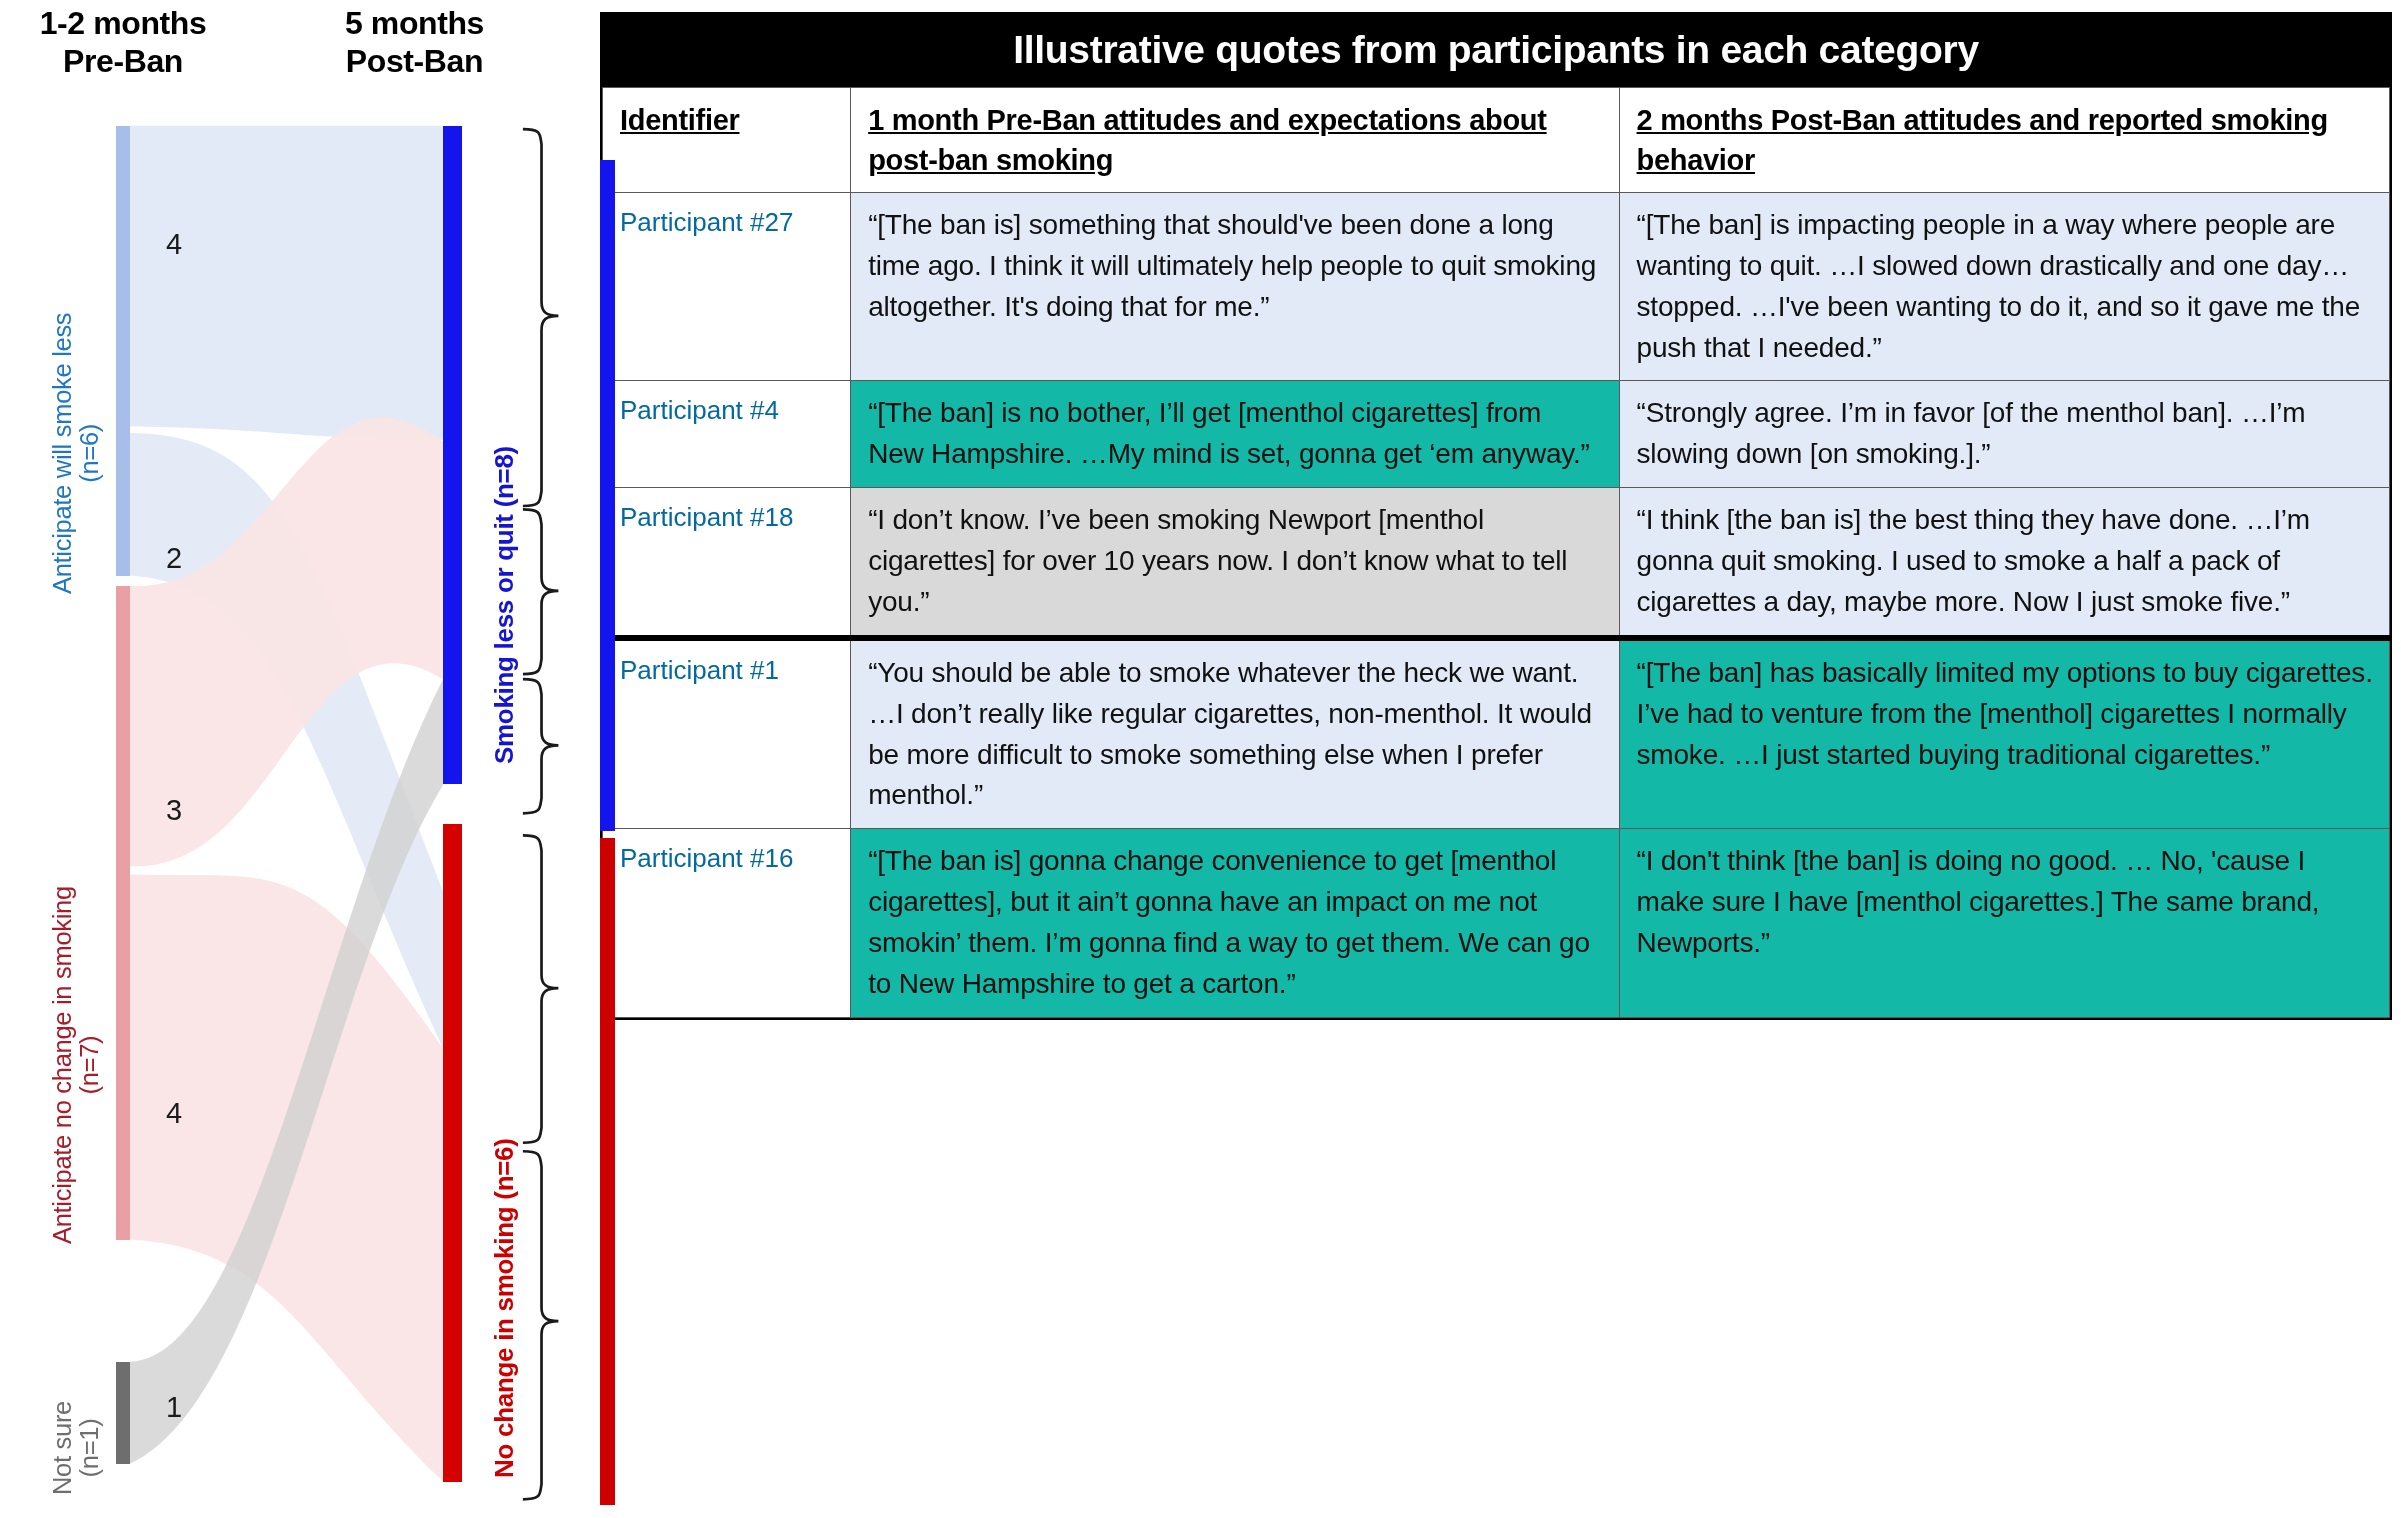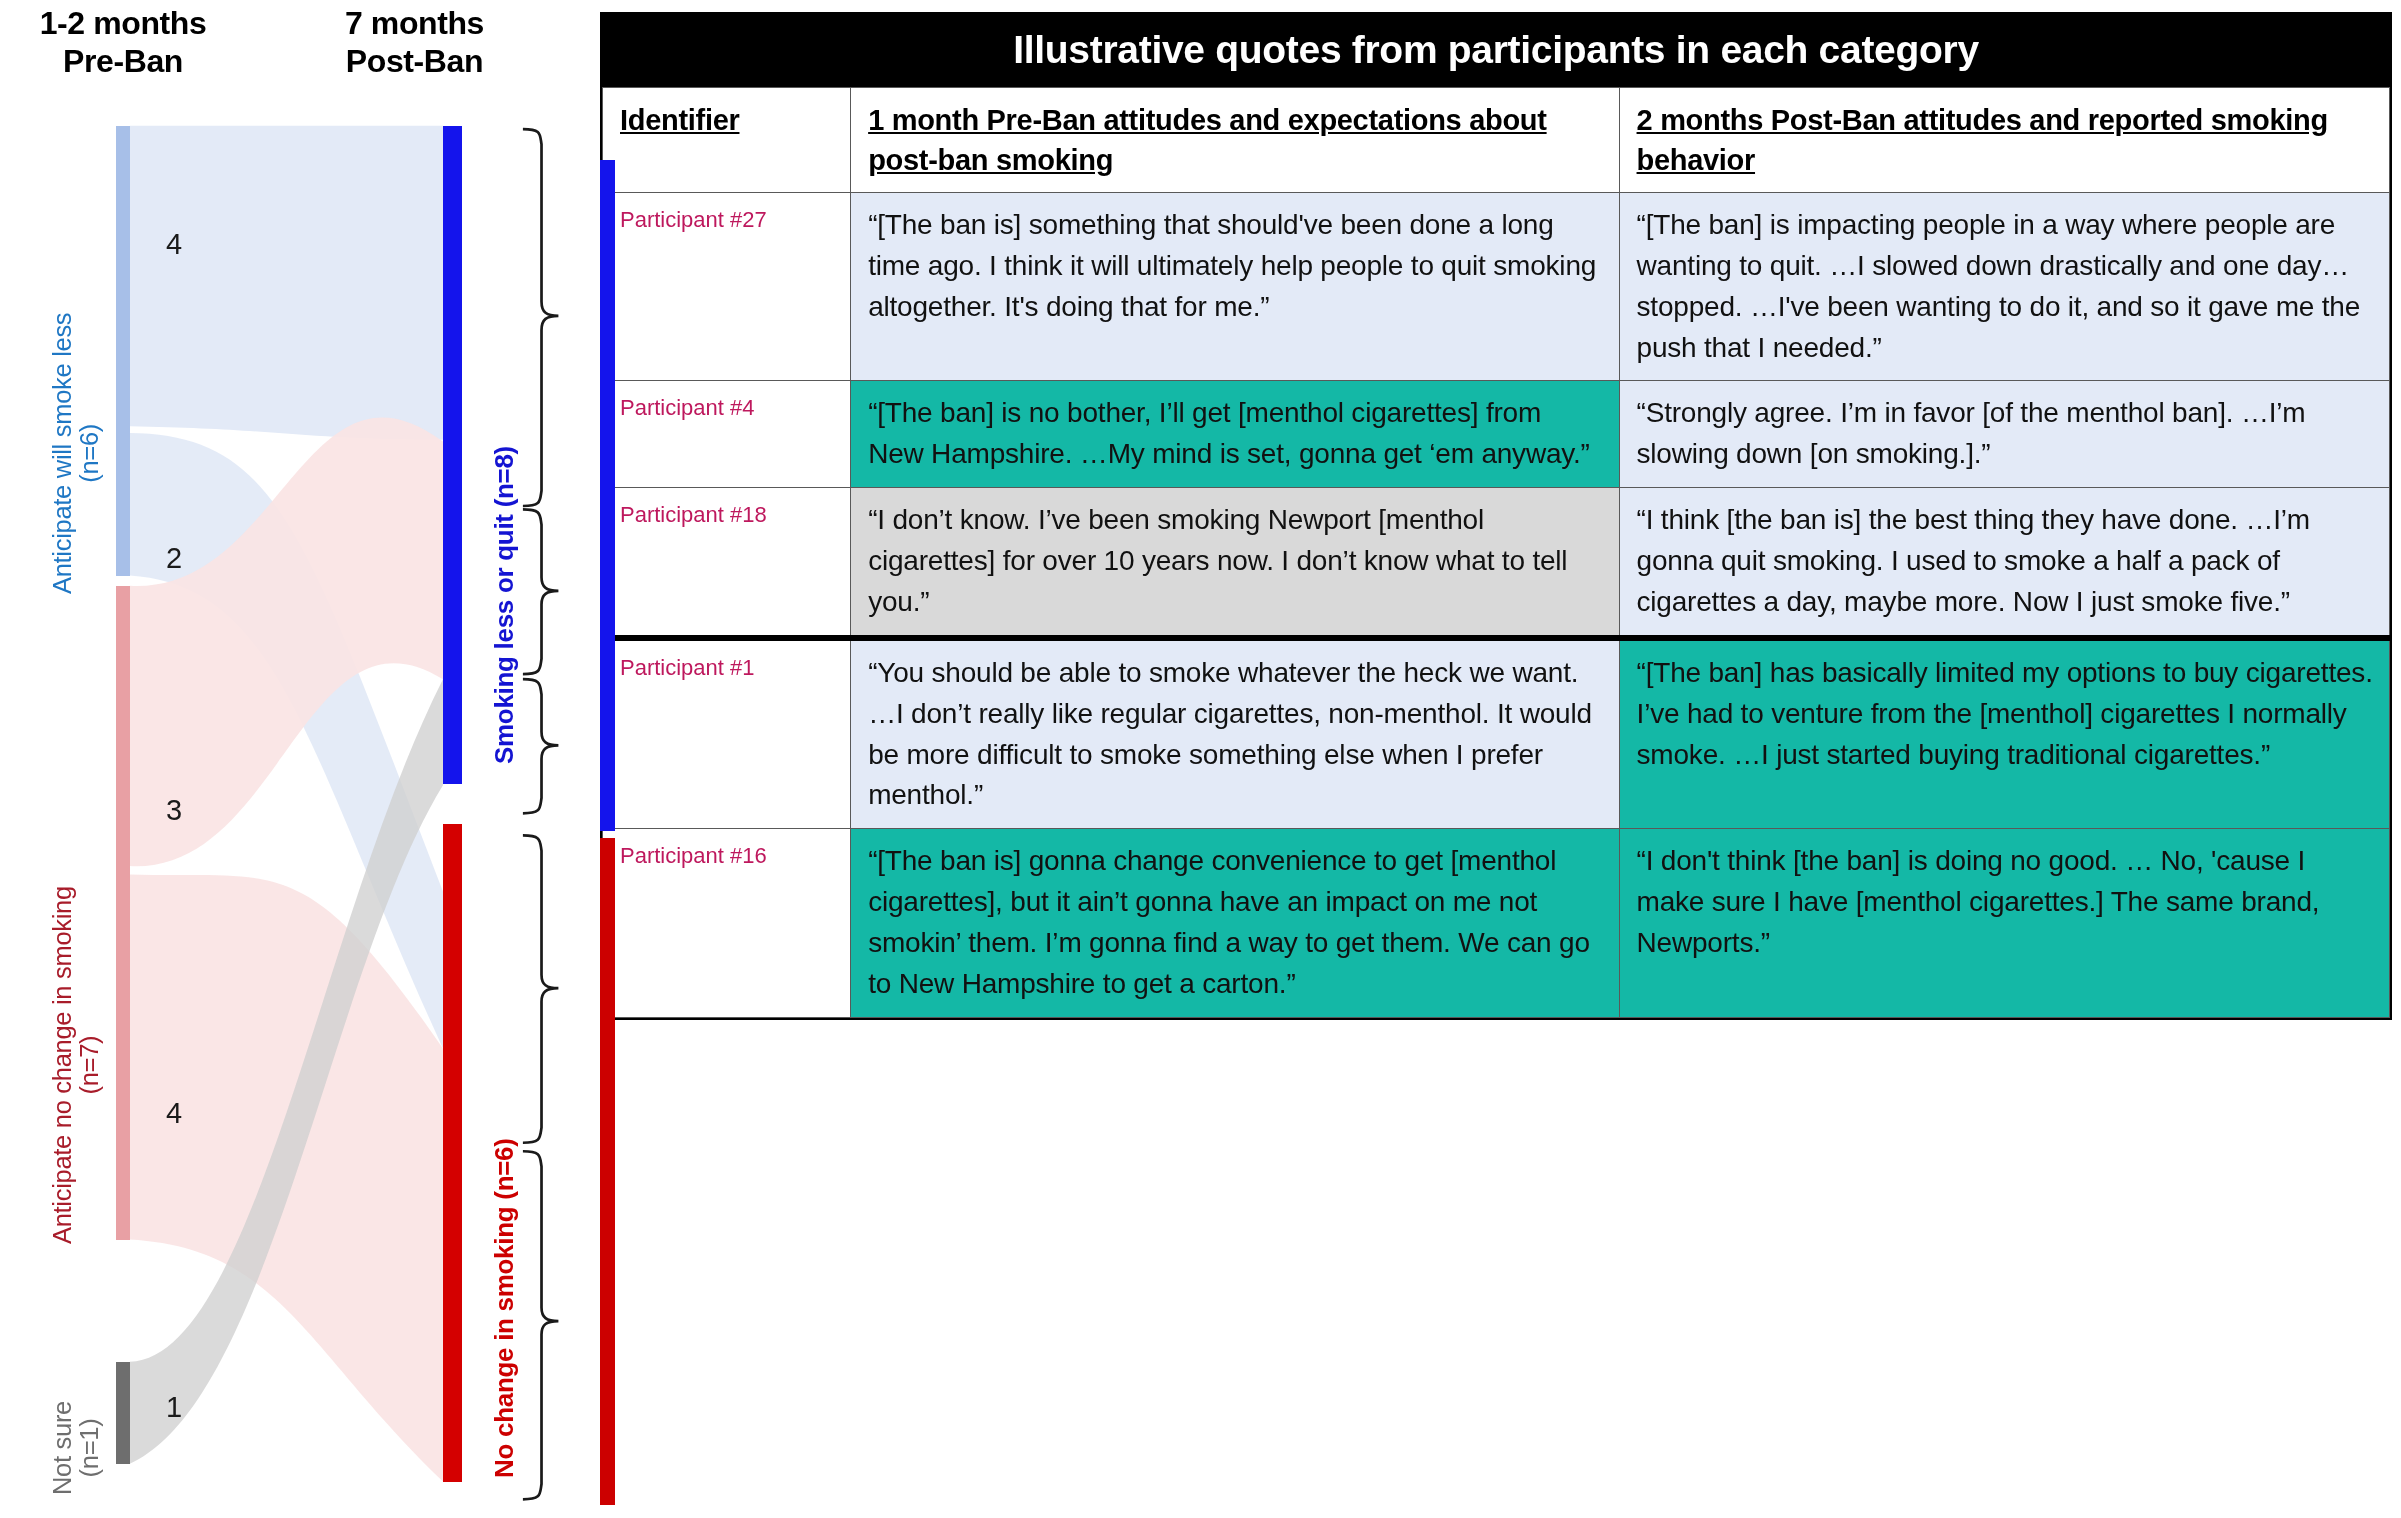--- a/index.html
+++ b/index.html
@@ -127,23 +127,23 @@
     font-size: 29px;
     font-weight: bold;
     text-align: left;
     line-height: 1.38;
     background: #ffffff;
     color: #000000;
     letter-spacing: -0.3px;
     text-decoration: underline;
   }
   td.ident {
-    font-size: 22px;
+    font-size: 26px;
     font-weight: normal;
-    color: #be185d;
+    color: #0369a1;
     background: #ffffff;
     line-height: 1.34;
   }
   td.quote {
     font-size: 28px;
     color: #111111;
     line-height: 1.46;
     letter-spacing: -0.2px;
   }
   
@@ -164,21 +164,21 @@
 
 <div id="page">
 
   <div id="sankey-panel">
 
     <div class="stage-title" id="stage-title-pre">
       <div>1-2 months</div>
       <div>Pre-Ban</div>
     </div>
     <div class="stage-title" id="stage-title-post">
-      <div>7 months</div>
+      <div>5 months</div>
       <div>Post-Ban</div>
     </div>
 
     <svg id="sankey-svg" viewBox="0 0 700 1788" preserveAspectRatio="none">
 
       <path d="M153,148 C330,148 360,148 522,148 L522,518 C360,518 330,505 153,502 Z" fill="#e3eaf7"></path>
 
       <path d="M153,510 C330,512 360,630 522,1050 L522,1235 C360,880 330,690 153,678 Z" fill="#e3eaf7" opacity="0.95"></path>
 
       <path d="M153,690 C330,700 360,400 522,520 L522,800 C360,700 330,1030 153,1020 Z" fill="#fae4e4" opacity="0.92"></path>

